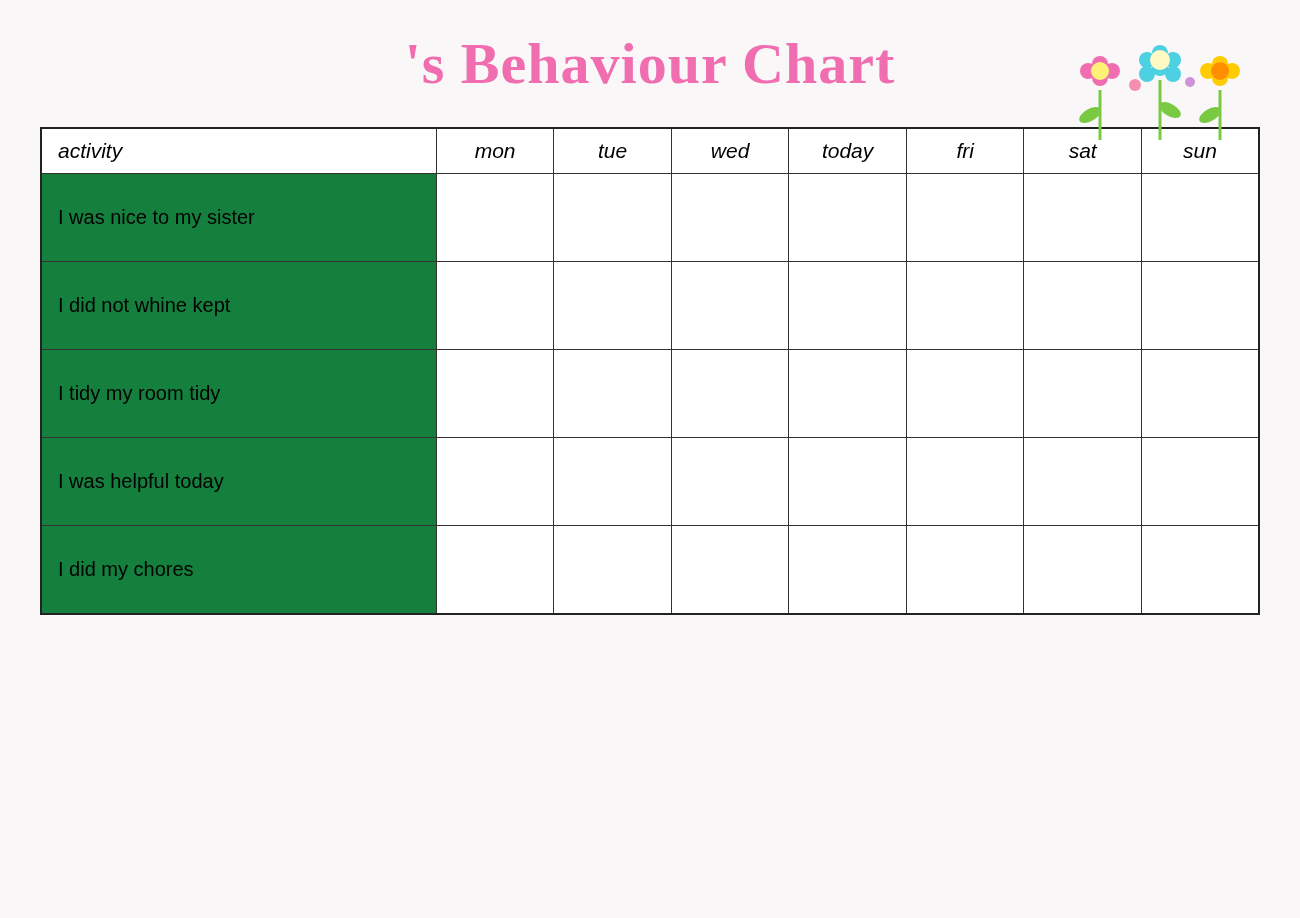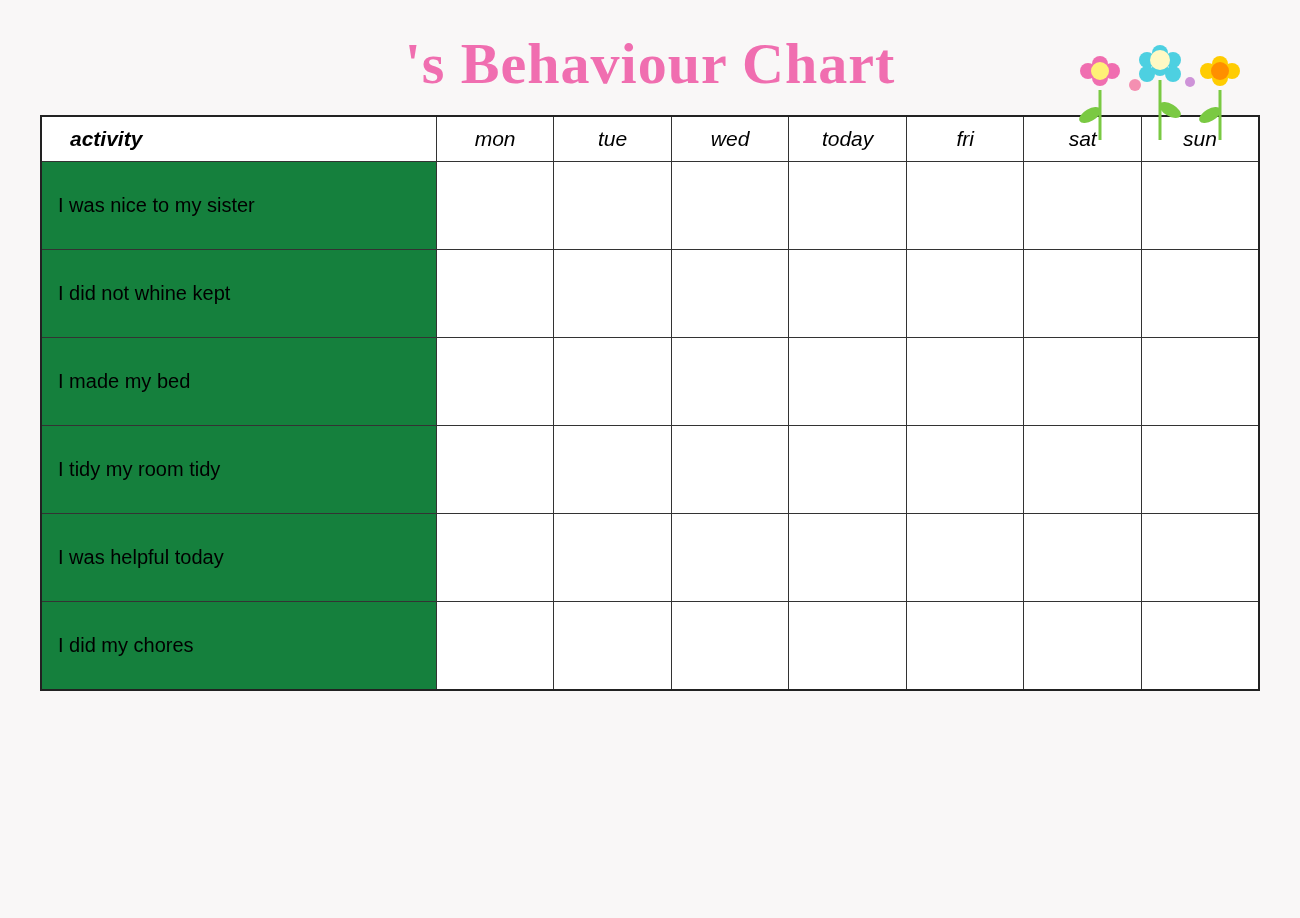--- a/index.html
+++ b/index.html
@@ -17,21 +17,21 @@
       width: 1260px;
       margin: 0 auto;
       padding: 30px 20px 20px 20px;
       position: relative;
     }
 
     .header {
       display: flex;
       align-items: center;
       justify-content: center;
-      margin-bottom: 18px;
+      margin-bottom: 30px;
       position: relative;
     }
 
     .title {
       font-size: 58px;
       color: #f06eb0;
       font-family: 'Comic Sans MS', 'Chalkboard SE', cursive;
       font-weight: bold;
       letter-spacing: 1px;
     }
@@ -63,23 +63,22 @@
     th {
       font-style: italic;
       font-weight: normal;
       font-size: 21px;
       padding: 10px 8px;
       background: white;
     }
 
     th.activity-header {
       text-align: left;
-      padding-left: 28px;
+      padding-left: 16px;
       width: 370px;
-      font-weight: bold;
     }
 
     td.activity-cell {
       text-align: left;
       padding-left: 16px;
       background: #15803d;
       font-size: 20px;
       height: 88px;
       width: 370px;
     }
@@ -171,30 +170,20 @@
           <td class="activity-cell">I did not whine kept</td>
           <td class="day-cell"></td>
           <td class="day-cell"></td>
           <td class="day-cell"></td>
           <td class="day-cell"></td>
           <td class="day-cell"></td>
           <td class="day-cell"></td>
           <td class="day-cell"></td>
         </tr>
         <tr>
-          <td class="activity-cell">I made my bed</td>
-          <td class="day-cell"></td>
-          <td class="day-cell"></td>
-          <td class="day-cell"></td>
-          <td class="day-cell"></td>
-          <td class="day-cell"></td>
-          <td class="day-cell"></td>
-          <td class="day-cell"></td>
-        </tr>
-        <tr>
           <td class="activity-cell">I tidy my room tidy</td>
           <td class="day-cell"></td>
           <td class="day-cell"></td>
           <td class="day-cell"></td>
           <td class="day-cell"></td>
           <td class="day-cell"></td>
           <td class="day-cell"></td>
           <td class="day-cell"></td>
         </tr>
         <tr>

